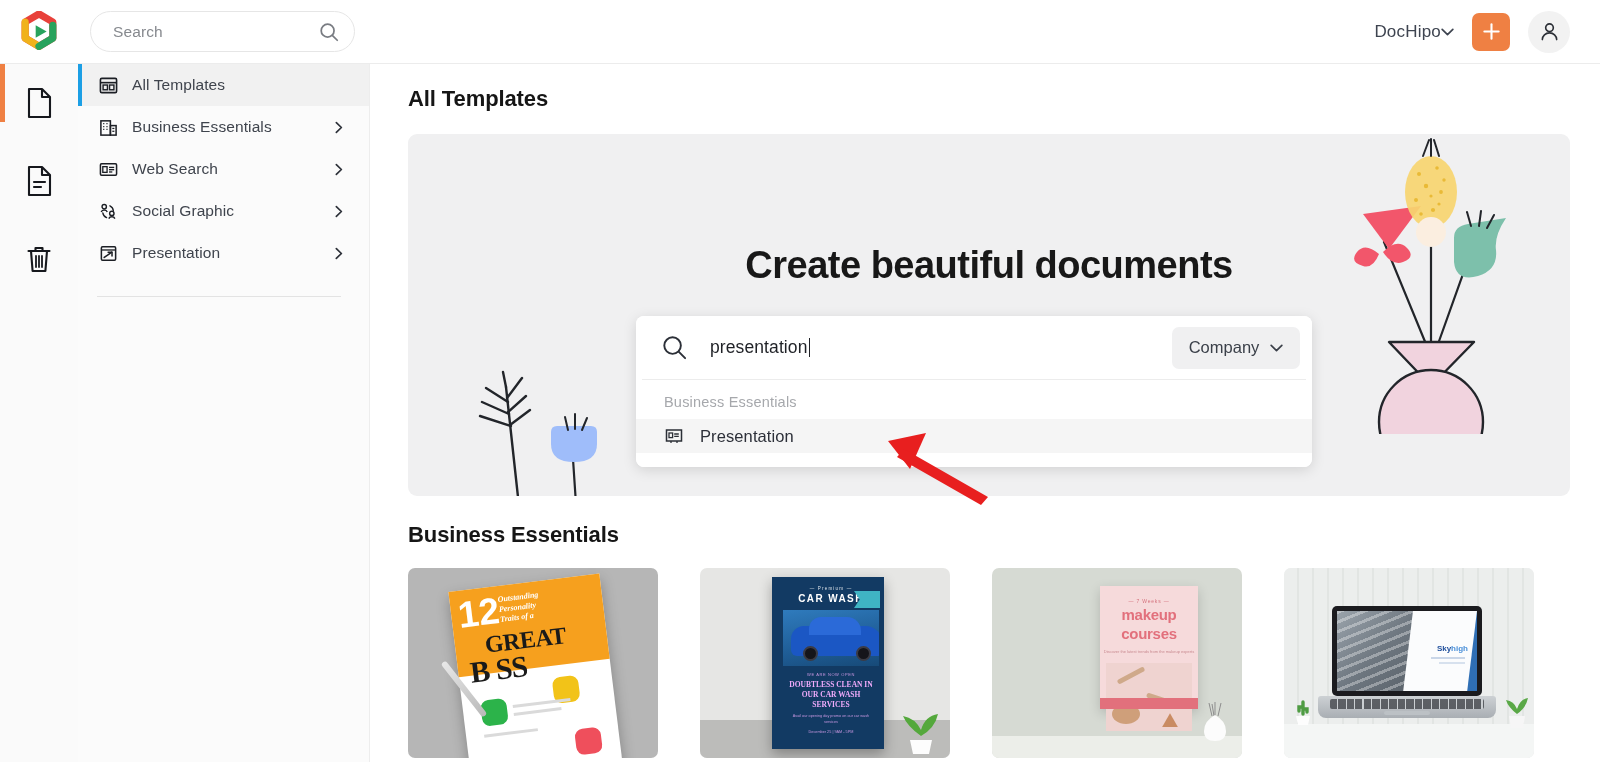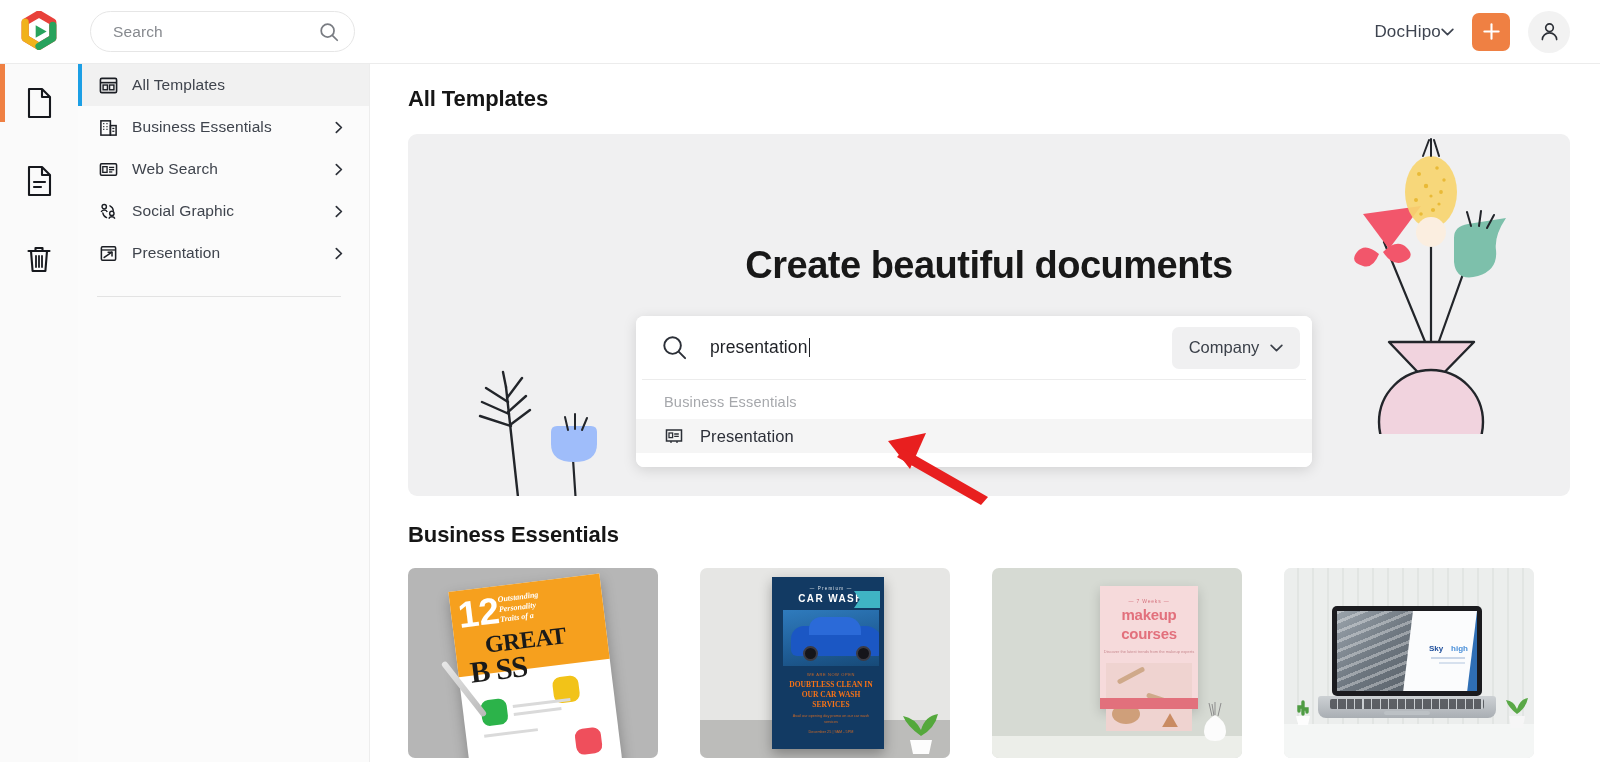--- a/index.html
+++ b/index.html
@@ -265,21 +265,21 @@
   }
   .c2 .car::before {
     content: ""; position: absolute; left: 18px; top: -9px;
     width: 52px; height: 18px; background: #2b6ad8;
     border-radius: 12px 14px 0 0;
   }
   .c2 .wheel {
     position: absolute; bottom: -5px; width: 15px; height: 15px;
     border-radius: 50%; background: #15151a; border: 2px solid #3b3b44;
   }
-  .c2 .bottxt { padding: 6px 8px 0; text-align: center; color: #f97316; }
+  .c2 .bottxt { padding: 6px 8px 0; text-align: center; color: #f0abfc; }
   .c2 .bottxt .s1 { font-size: 4px; letter-spacing: .6px; opacity: .8; }
   .c2 .bottxt .s2 { font-size: 7.5px; font-weight: bold; line-height: 1.35; margin-top: 3px; font-family: "Liberation Serif", serif; }
   .c2 .bottxt .s3 { font-size: 3.8px; line-height: 1.5; margin-top: 4px; opacity: .78; }
   .c2 .tag {
     position: absolute; right: 4px; top: 14px; width: 26px; height: 17px;
     background: #3fb4c4; clip-path: polygon(0 0,100% 0,100% 100%,0 100%,22% 50%);
   }
   .c2 .plant {
     position: absolute; right: 8px; bottom: 2px; width: 42px; height: 46px;
   }
@@ -321,21 +321,21 @@
   }
   .c4 .bldg::after {
     content: ""; position: absolute; inset: 0;
     background: repeating-linear-gradient(158deg,rgba(255,255,255,.33) 0 3px,transparent 3px 9px);
   }
   .c4 .whitepanel {
     position: absolute; right: 0; top: 0; width: 46%; height: 100%;
     background: #fbfcfd; transform: skewX(-7deg); transform-origin: top right;
   }
   .c4 .sky { position: absolute; right: 9px; top: 33px; font-size: 8px; font-weight: bold; color: #1f4f9c; }
-  .c4 .sky i { color: #4a90d9; font-style: normal; padding-left: 8px; }
+  .c4 .sky i { color: #4a90d9; font-style: normal; }
   .c4 .lap-base {
     position: absolute; left: 34px; top: 128px; width: 178px; height: 22px;
     background: linear-gradient(180deg,#cdd1d4,#a9aeb3);
     border-radius: 3px 3px 8px 8px;
   }
   .c4 .keys {
     position: absolute; left: 12px; top: 3px; width: 154px; height: 10px;
     background: repeating-linear-gradient(90deg,#4a4d52 0 7px,#cdd1d4 7px 8.5px);
     opacity: .85; border-radius: 2px;
   }

